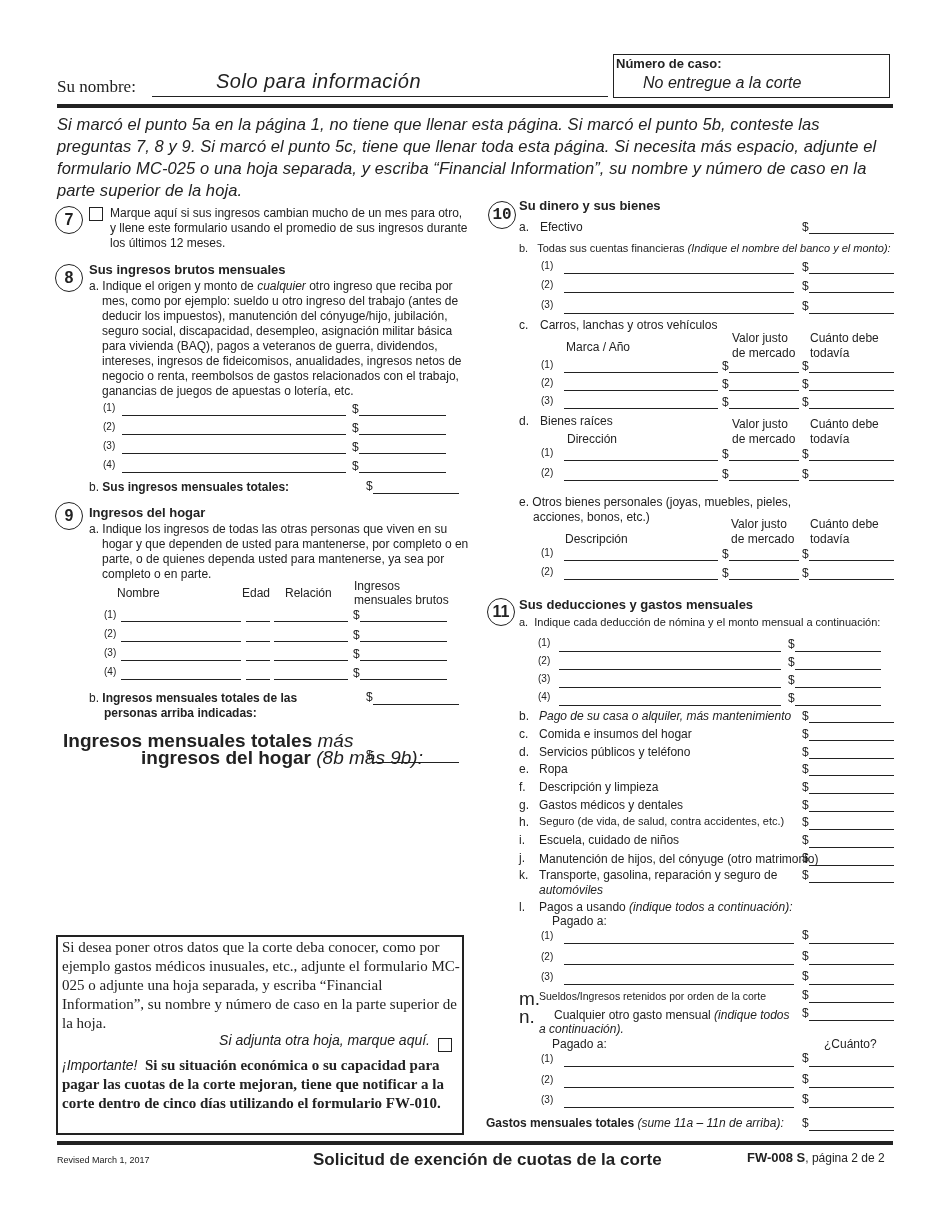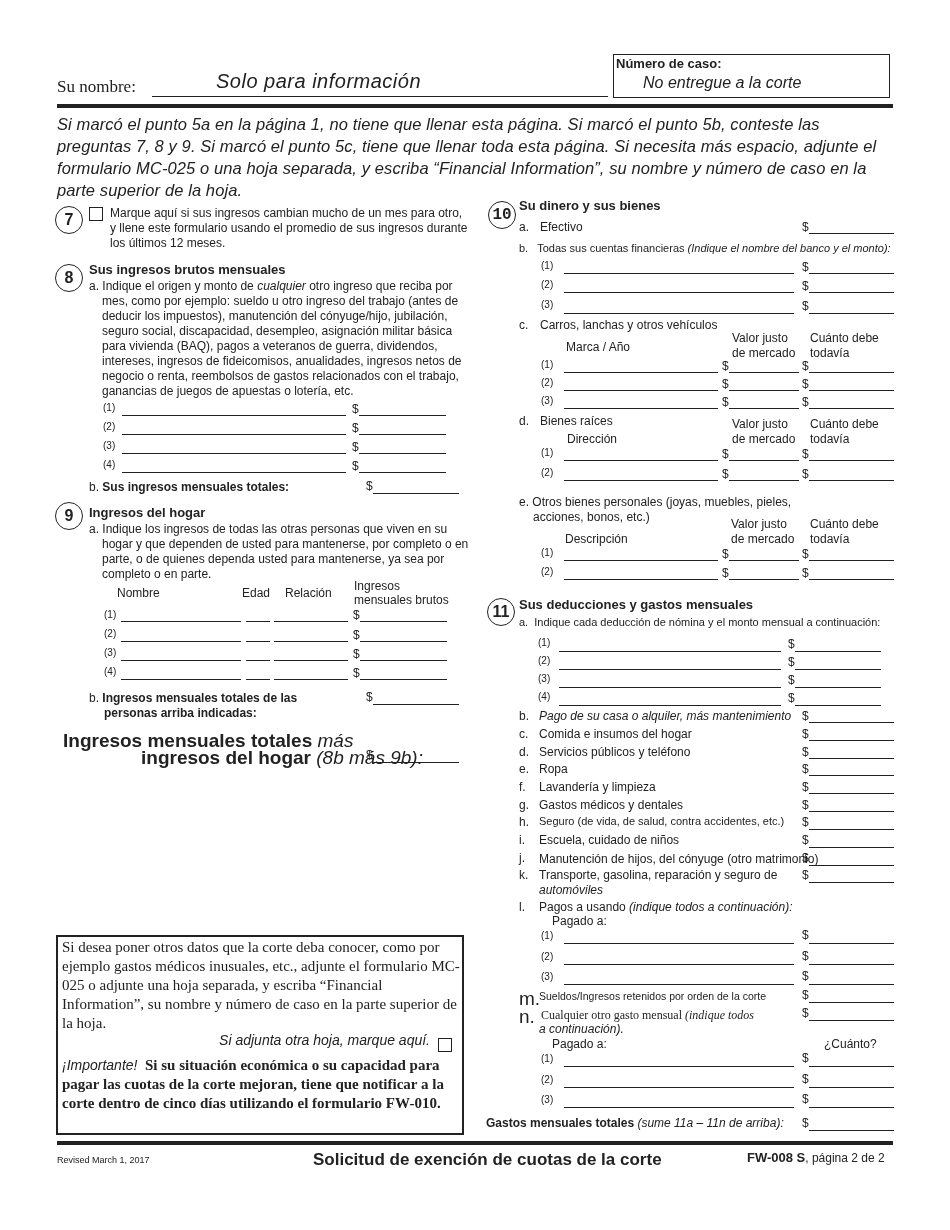--- a/index.html
+++ b/index.html
@@ -251,21 +251,21 @@
 <div class="abs t12" style="left:539px;top:745px;">Servicios públicos y teléfono</div>
 <div class="abs dol" style="left:802px;top:745px;">$</div>
 <div class="abs line" style="left:809px;top:758px;width:85px;"></div>
 
 <div class="abs t12" style="left:519px;top:762px;">e.</div>
 <div class="abs t12" style="left:539px;top:762px;">Ropa</div>
 <div class="abs dol" style="left:802px;top:762px;">$</div>
 <div class="abs line" style="left:809px;top:775px;width:85px;"></div>
 
 <div class="abs t12" style="left:519px;top:780px;">f.</div>
-<div class="abs t12" style="left:539px;top:780px;">Lavandería y limpieza</div>
+<div class="abs t12" style="left:539px;top:780px;">Descripción y limpieza</div>
 <div class="abs dol" style="left:802px;top:780px;">$</div>
 <div class="abs line" style="left:809px;top:793px;width:85px;"></div>
 
 <div class="abs t12" style="left:519px;top:798px;">g.</div>
 <div class="abs t12" style="left:539px;top:798px;">Gastos médicos y dentales</div>
 <div class="abs dol" style="left:802px;top:798px;">$</div>
 <div class="abs line" style="left:809px;top:811px;width:85px;"></div>
 
 <div class="abs t12" style="left:519px;top:815px;">h.</div>
 <div class="abs" style="left:539px;top:815px;font-size:11px;">Seguro (de vida, de salud, contra accidentes, etc.)</div>
@@ -304,21 +304,21 @@
 <div class="abs line" style="left:564px;top:984px;width:230px;"></div>
 <div class="abs dol" style="left:802px;top:969px;">$</div>
 <div class="abs line" style="left:809px;top:984px;width:85px;"></div>
 
 <div class="abs t13" style="left:519px;top:988px;">m.</div>
 <div class="abs" style="left:539px;top:990px;font-size:10.5px;">Sueldos/Ingresos retenidos por orden de la corte</div>
 <div class="abs dol" style="left:802px;top:988px;">$</div>
 <div class="abs line" style="left:809px;top:1002px;width:85px;"></div>
 
 <div class="abs t13" style="left:519px;top:1006px;">n.</div>
-<div class="abs t12" style="left:541px;top:1008px;font-family:Liberation Serif, serif;"><span>Cualquier otro gasto mensual</span> <span class="ital">(indique todos</span></div>
+<div class="abs t12" style="left:554px;top:1008px;"><span>Cualquier otro gasto mensual</span> <span class="ital">(indique todos</span></div>
 <div class="abs t12 ital" style="left:539px;top:1022px;">a continuación).</div>
 <div class="abs dol" style="left:802px;top:1006px;">$</div>
 <div class="abs line" style="left:809px;top:1020px;width:85px;"></div>
 <div class="abs t12" style="left:552px;top:1037px;">Pagado a:</div>
 <div class="abs t12" style="left:824px;top:1037px;">¿Cuánto?</div>
 
 <div class="abs num" style="left:541px;top:1053px;">(1)</div>
 <div class="abs line" style="left:564px;top:1066px;width:230px;"></div>
 <div class="abs dol" style="left:802px;top:1051px;">$</div>
 <div class="abs line" style="left:809px;top:1066px;width:85px;"></div>

